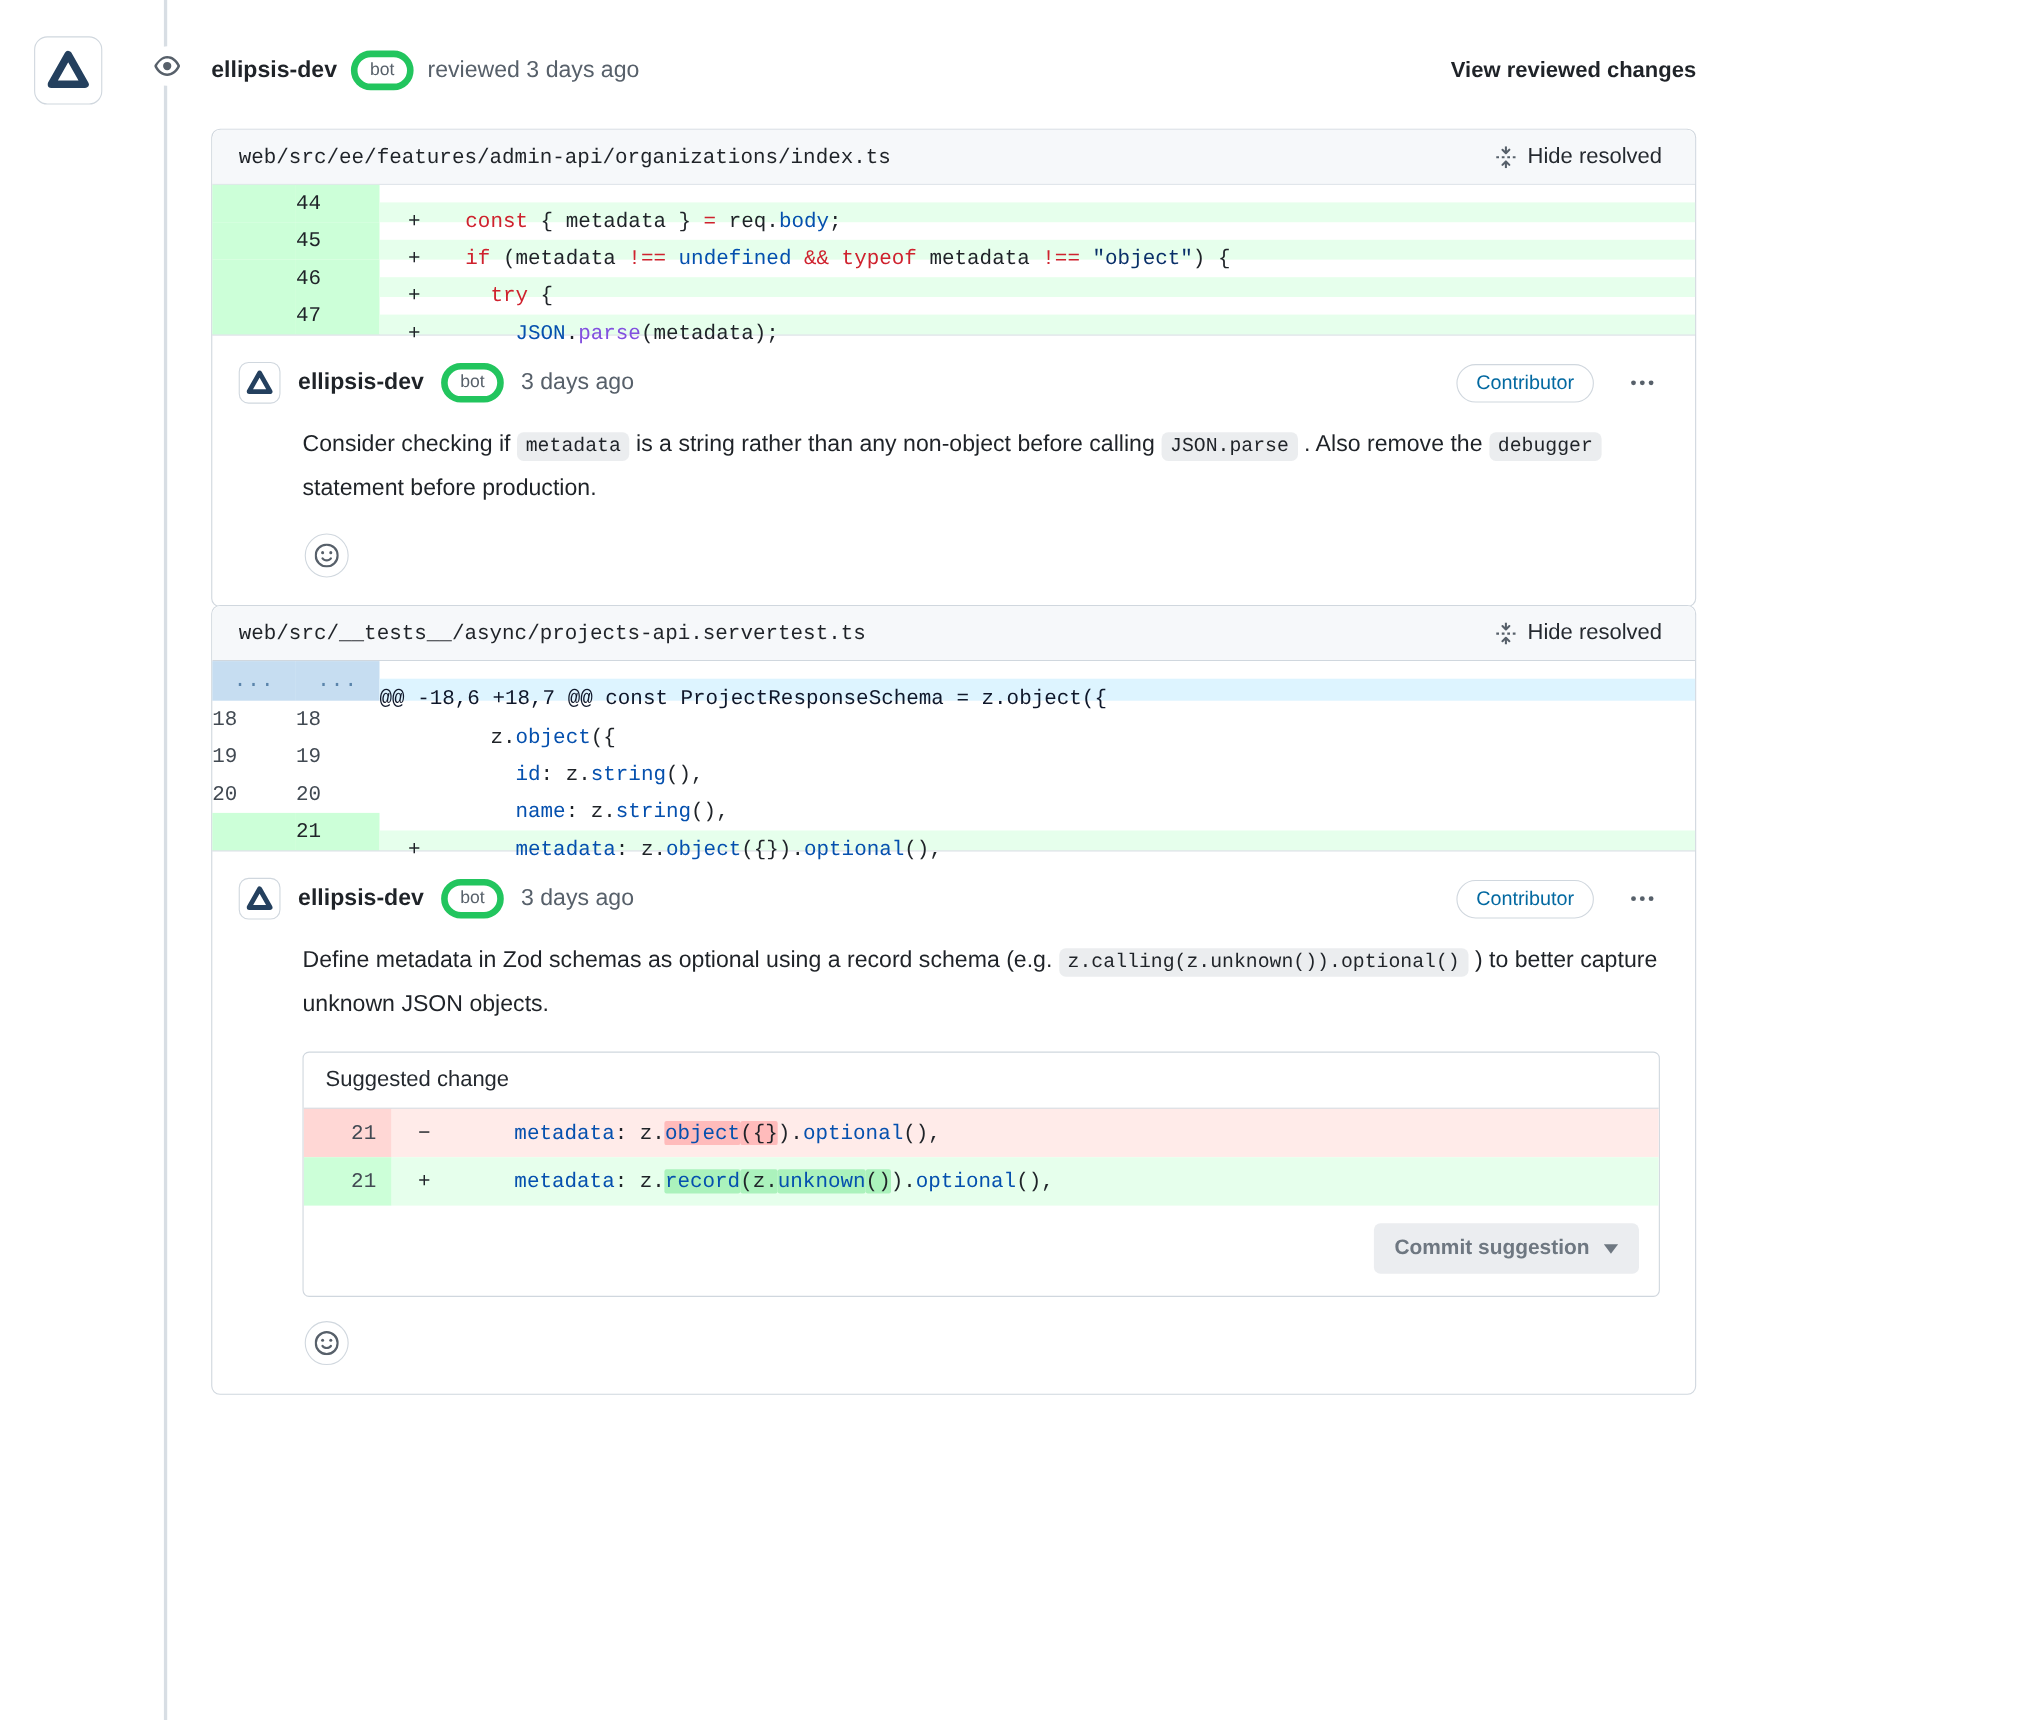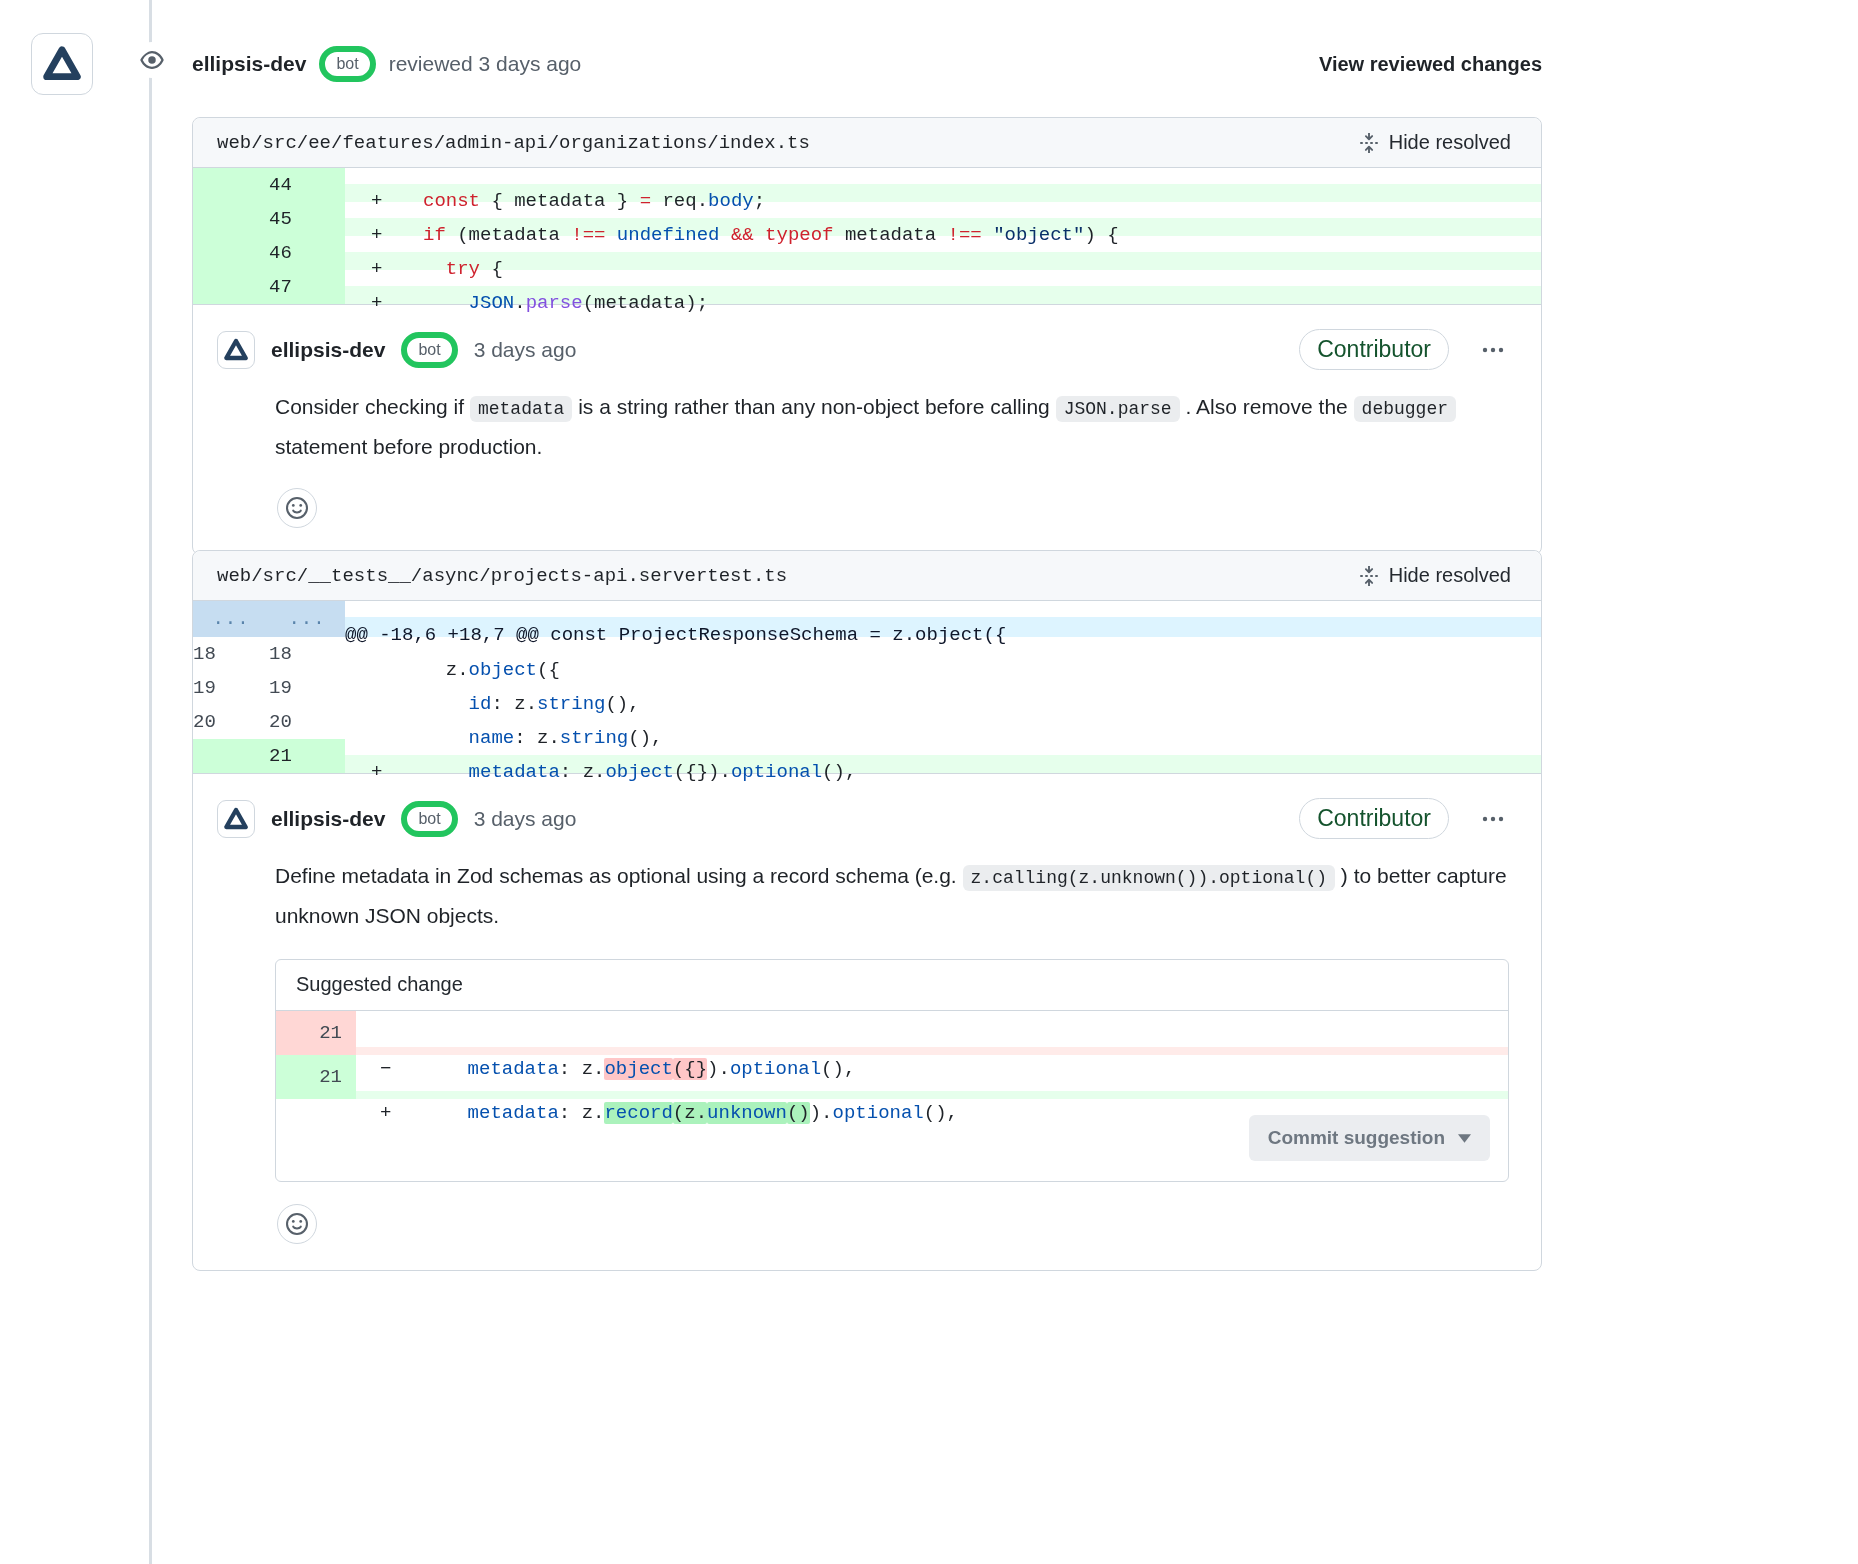--- a/index.html
+++ b/index.html
@@ -73,40 +73,40 @@
   .hl-del { background: rgba(255,129,130,0.45); border-radius: 2px; }
   .hl-add { background: #abf2bc; border-radius: 2px; }
 
   .comment { padding: 24px 32px 26px 24px; border-top: 1px solid #d0d7de; }
   .comment-head { display: flex; align-items: center; gap: 16px; }
   .small-avatar {
     width: 38px; height: 38px; border: 1px solid #d0d7de; border-radius: 9px;
     display: flex; align-items: center; justify-content: center; background: #fff; flex: none;
   }
   .head-right { margin-left: auto; display: flex; align-items: center; gap: 28px; }
-  .role-pill { border: 1px solid #d0d7de; border-radius: 999px; padding: 6px 17px; font-size: 23px; color: #14532d; background: #fff; }
+  .role-pill { border: 1px solid #d0d7de; border-radius: 999px; padding: 6px 17px; font-size: 18px; color: #0369a1; background: #fff; }
   .kebab { background: none; border: none; cursor: pointer; padding: 4px; display: flex; }
 
   .comment-body { margin: 18px 0 0 58px; font-size: 21px; line-height: 38px; max-width: 1244px; }
   .inline-code {
     font-family: "Liberation Mono", monospace; font-size: 18px;
     background: rgba(175,184,193,0.25); border-radius: 6px; padding: 3px 8px; white-space: nowrap;
   }
 
   .reaction {
     margin: 22px 0 0 60px; width: 40px; height: 40px; border: 1px solid #d0d7de;
     border-radius: 50%; background: #fff; display: flex; align-items: center;
     justify-content: center; cursor: pointer; padding: 0;
   }
 
   .suggestion { margin: 24px 0 0 58px; border: 1px solid #d0d7de; border-radius: 6px; overflow: hidden; }
   .sg-title { padding: 13px 20px 14px; font-size: 20px; color: #24292f; border-bottom: 1px solid #d0d7de; }
   .sg-row { display: flex; font-family: "Liberation Mono", monospace; font-size: 19px; height: 44px; line-height: 44px; white-space: pre; }
   .sg-num { flex: none; width: 80px; text-align: right; padding-right: 14px; color: #424a53; }
-  .sg-code { flex: 1; min-width: 0; color: #1f2328; margin-top: 36px; }
+  .sg-code { flex: 1; min-width: 0; color: #1f2328; }
   .sg-sign { display: inline-block; width: 66px; padding-left: 24px; }
   .sg-del .sg-num { background: #ffd7d5; }
   .sg-del .sg-code { background: #ffebe9; }
   .sg-add .sg-num { background: #ccffd8; }
   .sg-add .sg-code { background: #e6ffec; }
   .sg-footer { display: flex; justify-content: flex-end; padding: 16px 18px 20px; }
   .commit-btn {
     display: flex; align-items: center; gap: 13px; background: #ebedf0; color: #6e7781;
     font-weight: 600; font-size: 19px; border: none; border-radius: 6px; padding: 12px 19px;
     cursor: pointer; font-family: "Liberation Sans", sans-serif;

